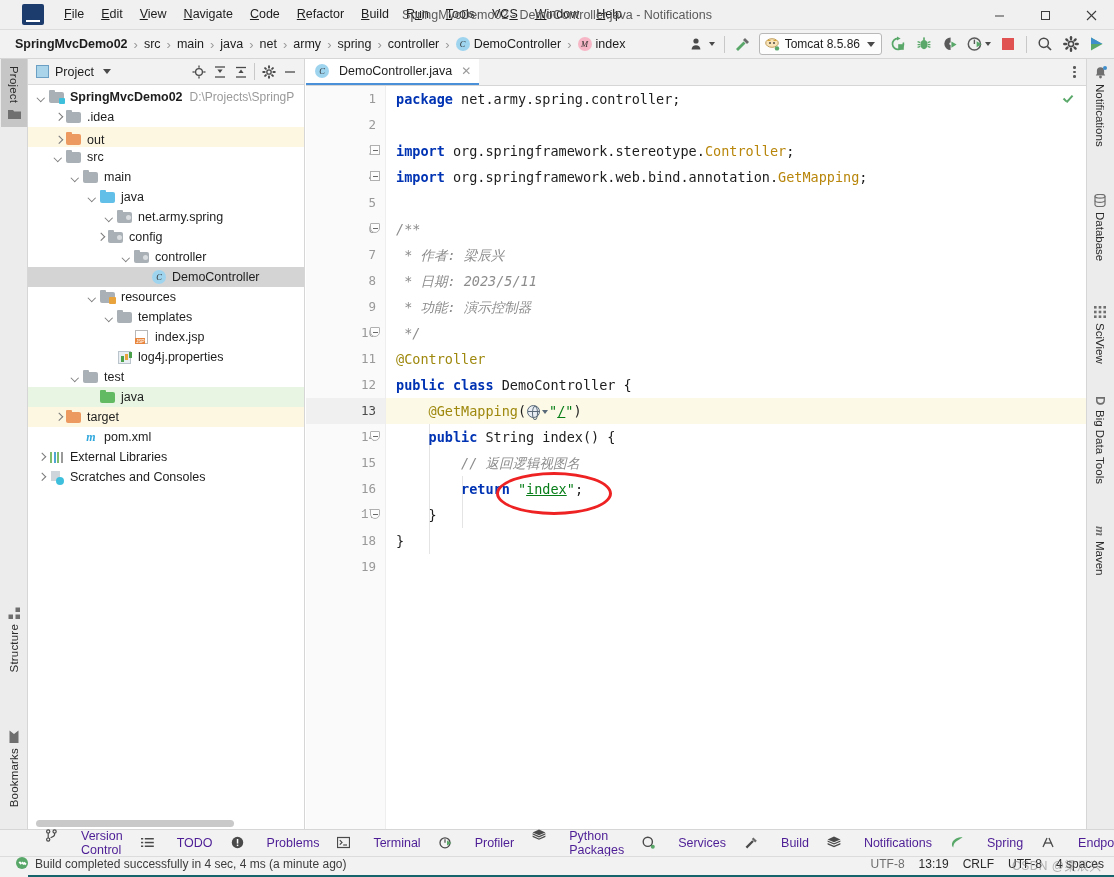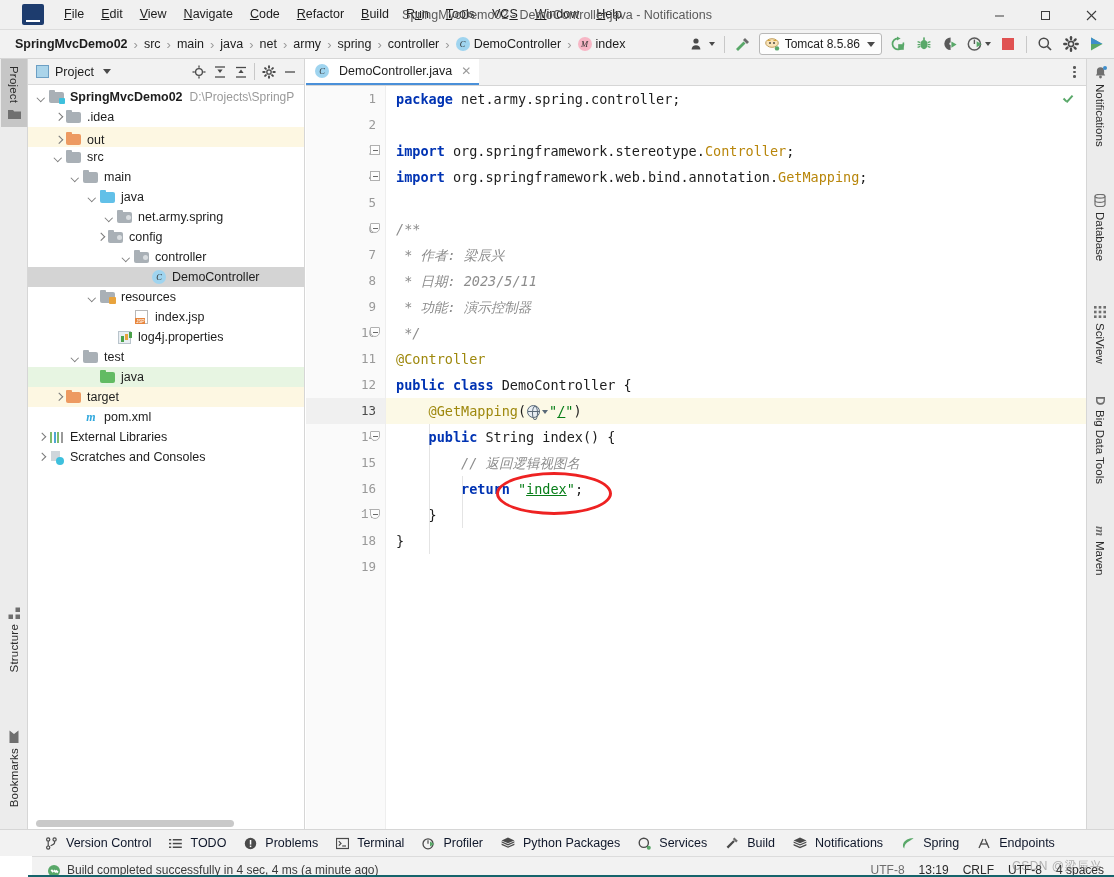--- a/index.html
+++ b/index.html
@@ -332,28 +332,28 @@
     height: 1.9px; background: #59a869; transform: rotate(-48deg);
   }
 
   
   .toolwin {
     position: absolute; left: 0; right: 0; bottom: 21px; height: 27px;
     background: #f2f2f2; border-top: 1px solid #d6d6d6;
     display: flex; align-items: center; padding-left: 36px; gap: 0;
   }
   .tw {
-    display: flex; align-items: center; gap: 8px; padding: 3px 9px;
-    font-size: 12.5px; color: #0f172a; border-radius: 3px;
+    display: flex; align-items: flex-start; gap: 23px; padding: 3px 9px;
+    font-size: 12.5px; color: #4c1d95; border-radius: 3px;
   }
   .statusbar {
     position: absolute; left: 0; right: 0; bottom: 0; height: 21px;
     background: #f2f2f2; border-top: 1px solid #dcdcdc;
-    display: flex; align-items: flex-end; padding: 0 10px 0 16px;
-    font-size: 12px; color: #3c3c3c; margin-left: 32px;
+    display: flex; align-items: flex-start; padding: 0 10px 0 16px;
+    font-size: 12px; color: #3c3c3c;
   }
   .sb-right { margin-left: auto; display: flex; align-items: center; gap: 14px; color: #6e6e6e; }
   .sb-right .strong { color: #2b2b2b; }
   .sb-ok {
     width: 12px; height: 12px; border-radius: 50%; background: #59a869;
     margin-right: 7px; position: relative; flex: none;
   }
   .sb-ok::after {
     content: ""; position: absolute; left: 3px; top: 5.2px; width: 3px;
     height: 1.5px; background: #fff; transform: rotate(45deg);
@@ -770,20 +770,27 @@
           <span class="row-label">DemoController</span>
         </div>
         <div class="row" style="padding-left: 58px;">
           <span class="arrow d"></span>
           <span class="ic">
             <span class="folder">
               <span class="badge res"></span>
             </span>
           </span>
           <span class="row-label">resources</span>
+        </div>
+        <div class="row" style="padding-left: 75px;">
+          <span class="arrow d"></span>
+          <span class="ic">
+            <span class="folder"></span>
+          </span>
+          <span class="row-label">templates</span>
         </div>
         <div class="row" style="padding-left: 92px;">
           <span class="arrow"></span>
           <span class="ic">
             <span class="jsp-ic"></span>
           </span>
           <span class="row-label">index.jsp</span>
         </div>
         <div class="row" style="padding-left: 75px;">
           <span class="arrow"></span>

